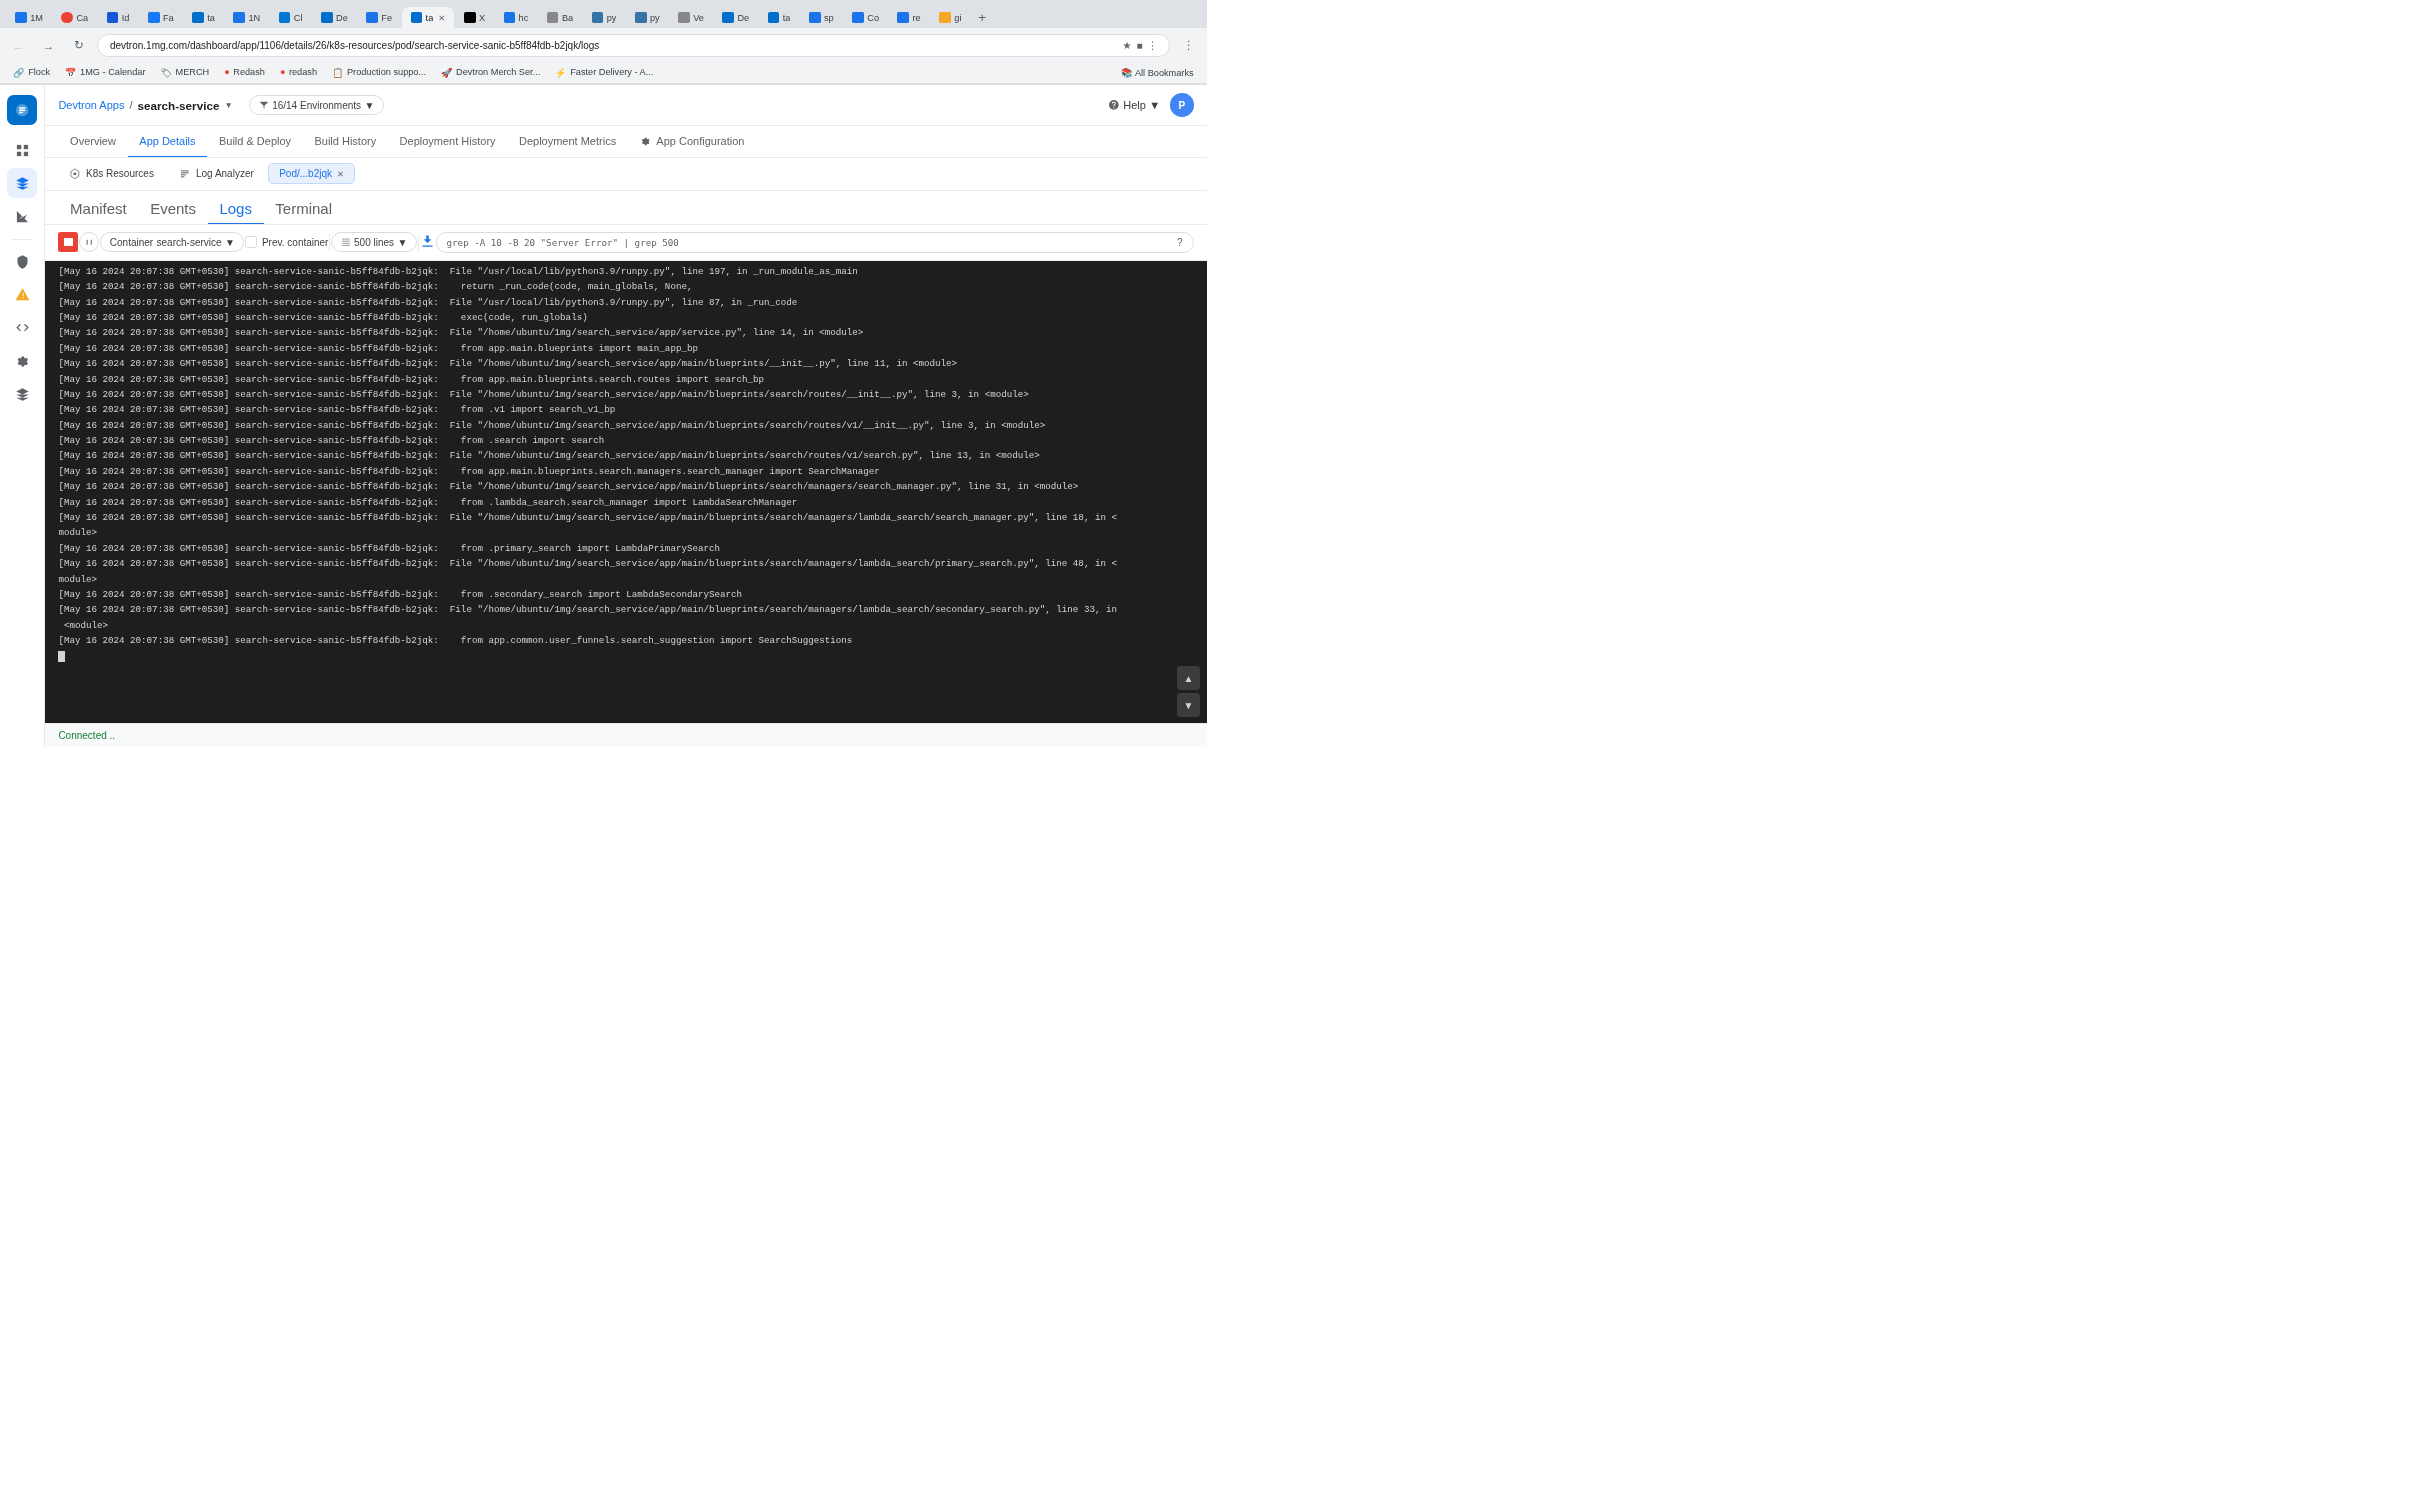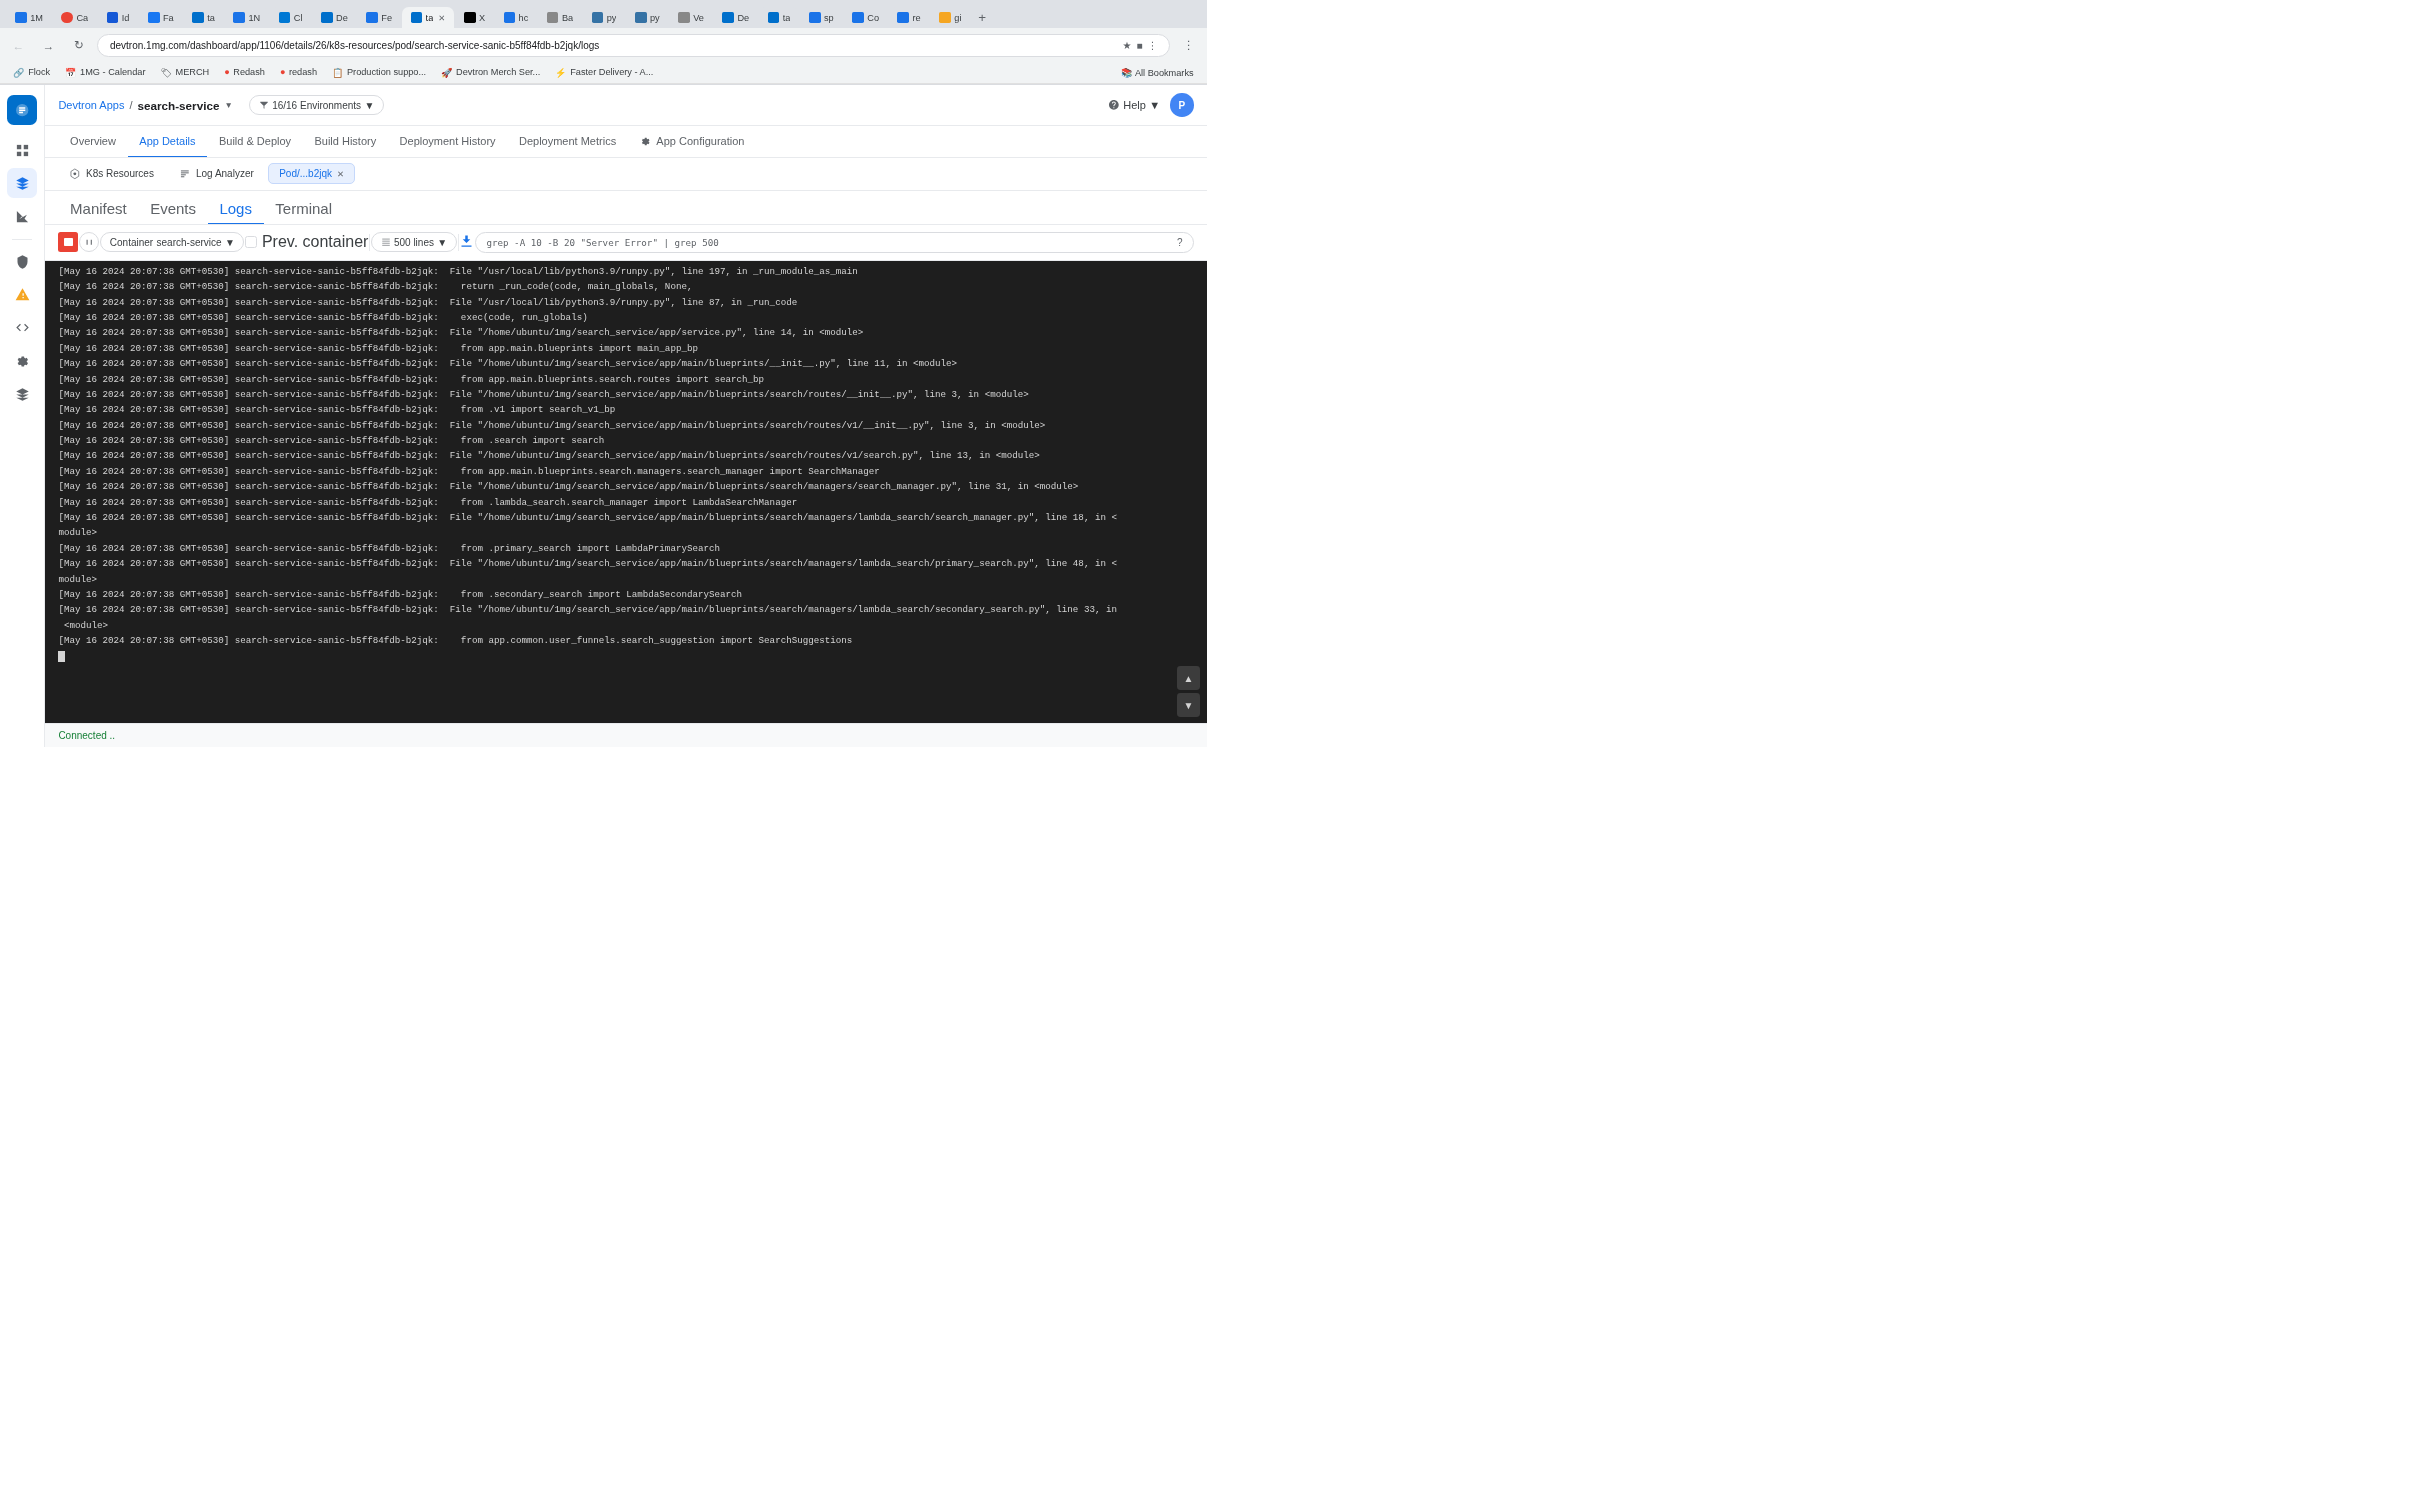--- a/index.html
+++ b/index.html
@@ -62,21 +62,21 @@
     .sub-tab { display: flex; align-items: center; gap: 5px; padding: 4.2px 10px; border-radius: 5px; font-size: 10px; color: #3c4043; cursor: pointer; border: 0.8px solid transparent; }
     .sub-tab.active { background: #e8f0fe; color: #1a73e8; border-color: #c5d8fb; }
     .sub-tab-close { font-size: 8.4px; color: #5f6368; }
 
     
     .log-toolbar { display: flex; align-items: center; padding: 6.7px 13.4px; gap: 1px; border-bottom: 0.8px solid #e8eaed; background: #fff; justify-content: center; }
     .stop-btn { width: 20px; height: 20px; background: #ea4335; border-radius: 2.5px; display: flex; align-items: center; justify-content: center; cursor: pointer; }
     .stop-btn-inner { width: 8.4px; height: 8.4px; background: white; border-radius: 0.8px; }
     .pause-btn { width: 20px; height: 20px; border-radius: 50%; border: 1.3px solid #dadce0; display: flex; align-items: center; justify-content: center; cursor: pointer; color: #5f6368; font-size: 9.2px; }
     .container-select { display: flex; align-items: center; gap: 3.4px; padding: 3.4px 8.4px; border: 0.8px solid #dadce0; border-radius: 13.4px; font-size: 10px; color: #3c4043; cursor: pointer; }
-    .checkbox-prev { display: flex; align-items: center; gap: 5px; font-size: 16px; color: #3c4043; cursor: pointer; }
+    .checkbox-prev { display: flex; align-items: center; gap: 5px; font-size: 10px; color: #3c4043; cursor: pointer; }
     .checkbox-box { width: 11.7px; height: 11.7px; border: 1.3px solid #dadce0; border-radius: 2.5px; }
     .lines-select { display: flex; align-items: center; gap: 3.4px; padding: 3.4px 8.4px; border: 0.8px solid #dadce0; border-radius: 13.4px; font-size: 10px; color: #3c4043; cursor: pointer; }
     .divider-v { width: 0.8px; height: 17px; background: #e8eaed; }
     .download-btn { color: #1a73e8; cursor: pointer; font-size: 15px; }
     .search-box { flex: 1; padding: 4.2px 10px; border: 0.8px solid #dadce0; border-radius: 13.4px; font-size: 10px; color: #3c4043; background: #fff; display: flex; align-items: center; justify-content: space-between; }
     .search-text { color: #5f6368; font-family: monospace; font-size: 9.2px; }
     .search-help { color: #5f6368; font-size: 10px; cursor: pointer; }
 
     
     .log-area { flex: 1; background: #1e1e1e; overflow-y: auto; padding: 3.4px 0; position: relative; }
@@ -312,21 +312,21 @@
       <div class="breadcrumb">
         <span class="breadcrumb-app">Devtron Apps</span>
         <span class="breadcrumb-sep">/</span>
         <span class="breadcrumb-service">search-service</span>
         <span class="breadcrumb-dropdown">▼</span>
       </div>
       <div class="env-badge">
         <svg width="10" height="10" viewBox="0 0 24 24" fill="#5f6368">
             <path d="M3 4h18v2L13 14v7l-2-1v-6L3 6V4z"></path>
           </svg>
-        <span>16/16 Environments</span>
+        <span>16/14 Environments</span>
         <span>▼</span>
       </div>
       <div class="header-right">
         <div class="help-btn">
           <svg width="11.7" height="11.7" viewBox="0 0 24 24" fill="#5f6368">
               <path d="M12 2C6.48 2 2 6.48 2 12s4.48 10 10 10 10-4.48 10-10S17.52 2 12 2zm1 17h-2v-2h2v2zm2.07-7.75l-.9.92C13.45 12.9 13 13.5 13 15h-2v-.5c0-1.1.45-2.1 1.17-2.83l1.24-1.26c.37-.36.59-.86.59-1.41 0-1.1-.9-2-2-2s-2 .9-2 2H8c0-2.21 1.79-4 4-4s4 1.79 4 4c0 .88-.36 1.68-.93 2.25z"></path>
             </svg>
           <span>Help</span>
           <span>▼</span>
         </div>

